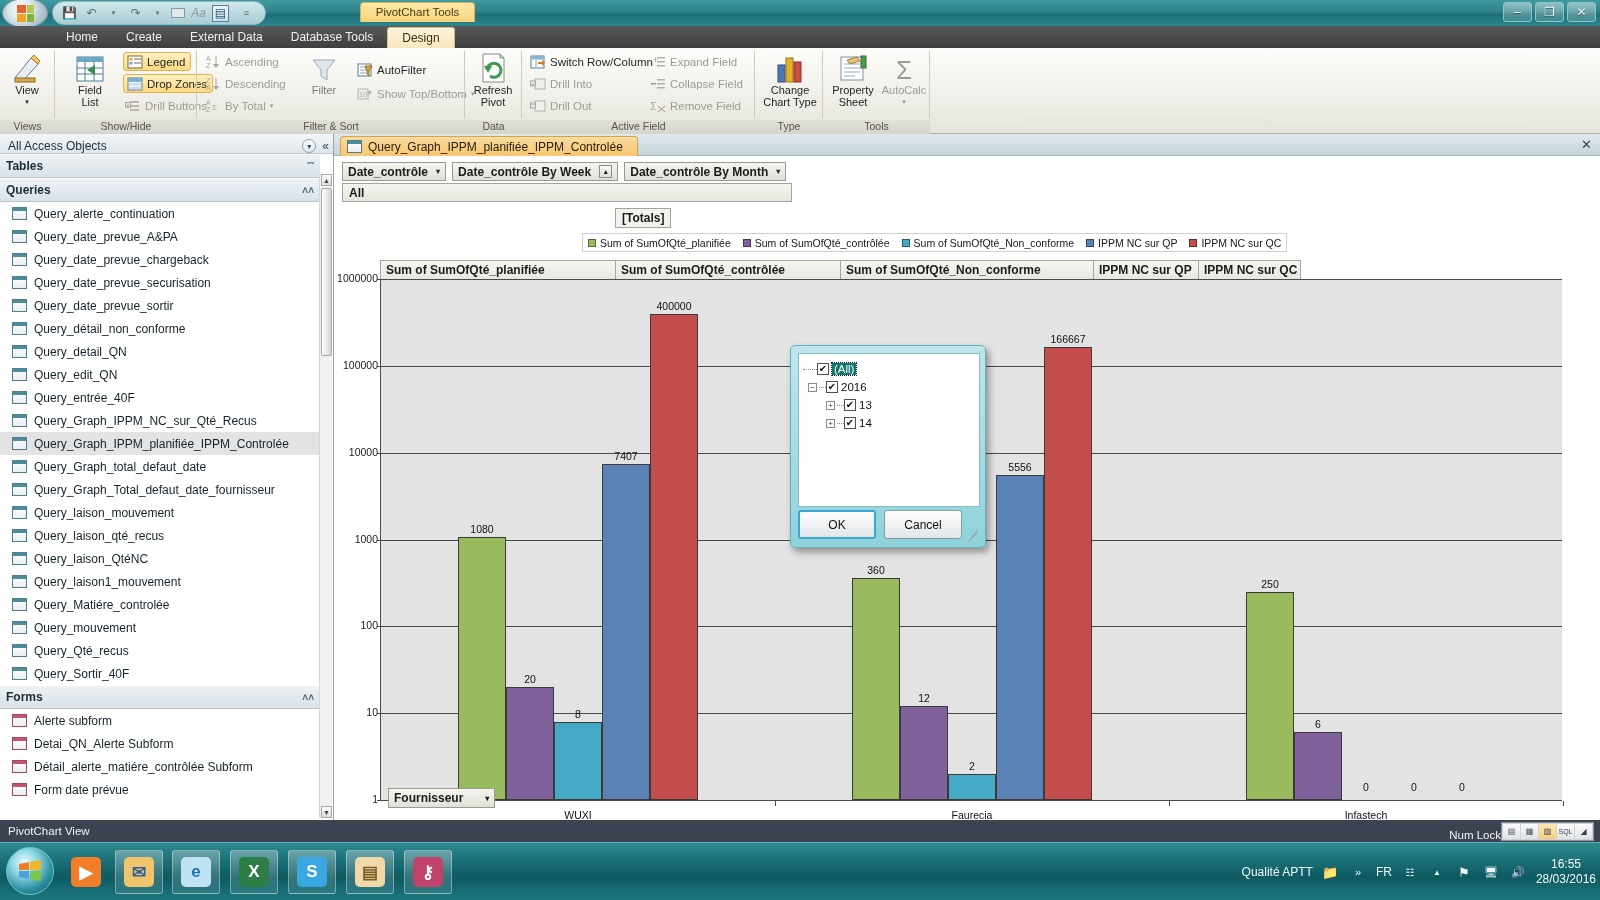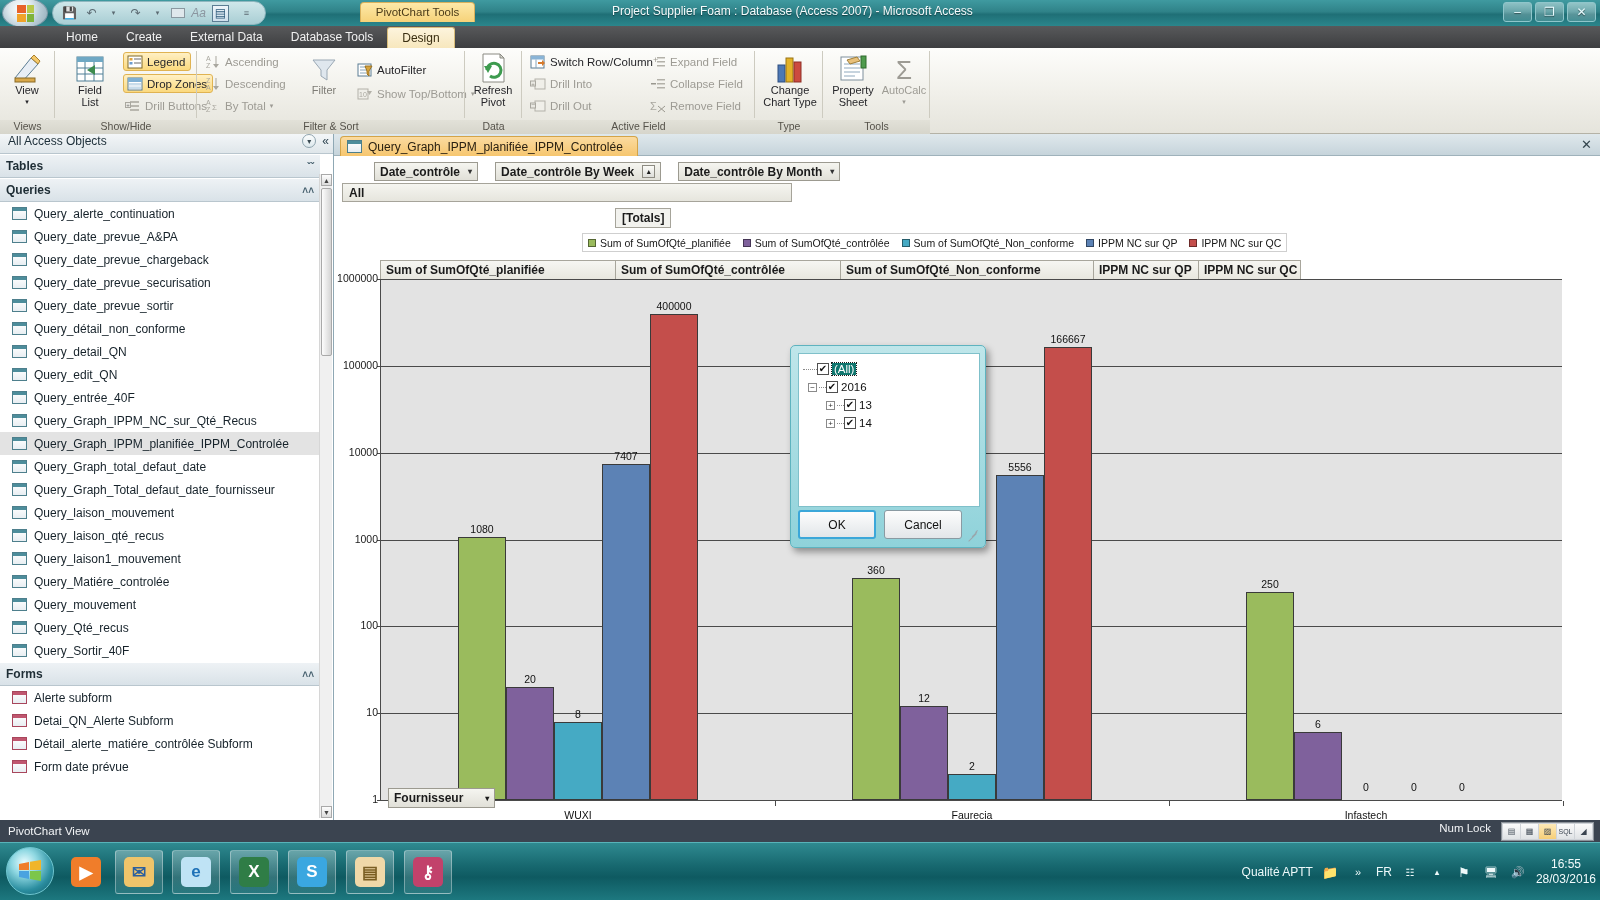--- a/index.html
+++ b/index.html
@@ -99,21 +99,21 @@
     position:absolute; left:0; top:134px; width:1600px; height:686px;
     background:#9fb7c2;
   }
   
   #nav{
     position:absolute; left:0; top:0; width:334px; height:686px;
     background:#ffffff; border-right:1px solid #8fa8b4;
   }
   #navhdr{
     height:20px; background:linear-gradient(to bottom,#f3f6f8,#dfe6ea);
-    border-bottom:1px solid #b9c6ce; display:flex; align-items:flex-start;
+    border-bottom:1px solid #b9c6ce; display:flex; align-items:flex-end;
     padding:0 4px; font-size:12px; color:#20323c;
   }
   #navhdr .t{ flex:1; padding-left:4px; }
   .circbtn{
     width:14px;height:14px;border-radius:50%;
     border:1px solid #8ea3ad; background:linear-gradient(#fdfefe,#dde8ed);
     display:flex;align-items:center;justify-content:center;font-size:8px;color:#3a4a52;
   }
   .grphdr{
     height:19px; background:linear-gradient(to bottom,#eef2f5,#d9e2e8);
@@ -153,21 +153,21 @@
     border-bottom:1px solid #9fb2bb; position:relative;
   }
   #doctab{
     position:absolute; left:6px; top:2px; height:20px; padding:0 14px 0 6px;
     background:linear-gradient(to bottom,#fbdba0,#f6c66f);
     border:1px solid #d3a449; border-bottom:none; border-radius:4px 4px 0 0;
     display:flex; align-items:center; gap:6px; font-size:12px; color:#2a2112;
   }
   #docclose{ position:absolute; right:8px; top:3px; font-size:13px; color:#33454d; }
   #chartarea{ position:absolute; left:0; top:22px; width:1266px; bottom:0; background:#fff; }
-  .dropzone-row{ position:absolute; left:8px; top:6px; display:flex; gap:17px;margin-left:32px; }
+  .dropzone-row{ position:absolute; left:8px; top:6px; display:flex; gap:6px; }
   .fieldbtn{
     height:19px; background:linear-gradient(to bottom,#f5f5f0,#e1e0d8);
     border:1px solid #9c9a90; display:flex; align-items:center; gap:8px;
     padding:0 5px; font-size:12px; font-weight:bold; color:#1b1b1b; white-space:nowrap;
   }
   .fieldbtn .ar{ font-size:8px; color:#333; }
   .fieldbtn .arbox{ width:13px;height:13px;border:1px solid #8d8b82;
     background:linear-gradient(#fbfbf7,#dededa); display:flex;align-items:center;justify-content:center;font-size:7px;}
   #allrow{
     position:absolute; left:8px; top:27px; width:450px; height:19px;
@@ -249,21 +249,21 @@
   }
   .pbtn.def{ border:2px solid #3ba7d9; }
   #grip{ position:absolute; right:7px; bottom:8px; width:11px; height:11px; }
   #grip i{ position:absolute; right:0; height:1px; background:#9aa6ac; transform:rotate(-45deg); }
   
   #status{
     position:absolute; left:0; top:820px; width:1600px; height:22px;
     background:#3b4450; display:flex; align-items:center; color:#f2f4f6; font-size:11.5px;
   }
   #status .sleft{ padding-left:8px; }
-  #status .sright{ margin-left:auto; display:flex; align-items:flex-start; gap:10px; padding-right:6px; }
+  #status .sright{ margin-left:auto; display:flex; align-items:flex-end; padding-right:6px; }
   .viewbtns{ display:flex; gap:1px; background:#cfd3d8; border:1px solid #8d939a; padding:1px; }
   .vbtn{ width:17px;height:15px; background:linear-gradient(#fbfbfb,#dfe2e5);
     display:flex;align-items:center;justify-content:center; font-size:8px; color:#3a4450;}
   .vbtn.act{ background:linear-gradient(#fde9b8,#f6cf78); }
   
   #taskbar{
     position:absolute; left:0; top:842px; width:1600px; height:58px;
     background:linear-gradient(to bottom,#2f8a90 0%,#17686f 40%,#0e5a61 60%,#1d787f 100%);
     border-top:1px solid #58b3b9;
   }
@@ -303,21 +303,20 @@
     <span class="qat-ic">↶</span>
     <span class="qat-ic" style="font-size:7px;">▾</span>
     <span class="qat-ic">↷</span>
     <span class="qat-ic" style="font-size:7px;">▾</span>
     <span class="qat-ic" style="border:1px solid #8a98a0;background:#dfe8ec;width:14px;height:10px;"></span>
     <span class="qat-ic" style="font-style:italic;color:#8b96a0;">Aa</span>
     <span class="qat-ic" style="border:1px solid #5b7d93;background:linear-gradient(#eef5fa,#cfe0ec);color:#2d5a7a;">▤</span>
     <span class="qat-ic" style="font-size:9px;margin-left:4px;">≡</span>
   </div>
   <div id="ctxtab">PivotChart Tools</div>
-  <div id="titletext">Project Supplier Foam : Database (Access 2007)  -  Microsoft Access</div>
   <div id="wctl">
     <div class="wbtn">–</div>
     <div class="wbtn">❐</div>
     <div class="wbtn close">✕</div>
   </div>
 </div>
 
 <div id="tabstrip">
   <div class="rtab">Home</div>
   <div class="rtab">Create</div>
@@ -668,20 +667,24 @@
           <span class="qicon"></span>
           <span>Query_Graph_Total_defaut_date_fournisseur</span>
         </div>
         <div class="navitem">
           <span class="qicon"></span>
           <span>Query_laison_mouvement</span>
         </div>
         <div class="navitem">
           <span class="qicon"></span>
           <span>Query_laison_qté_recus</span>
+        </div>
+        <div class="navitem">
+          <span class="qicon"></span>
+          <span>Query_laison_QtéNC</span>
         </div>
         <div class="navitem">
           <span class="qicon"></span>
           <span>Query_laison1_mouvement</span>
         </div>
         <div class="navitem">
           <span class="qicon"></span>
           <span>Query_Matiére_controlée</span>
         </div>
         <div class="navitem">

